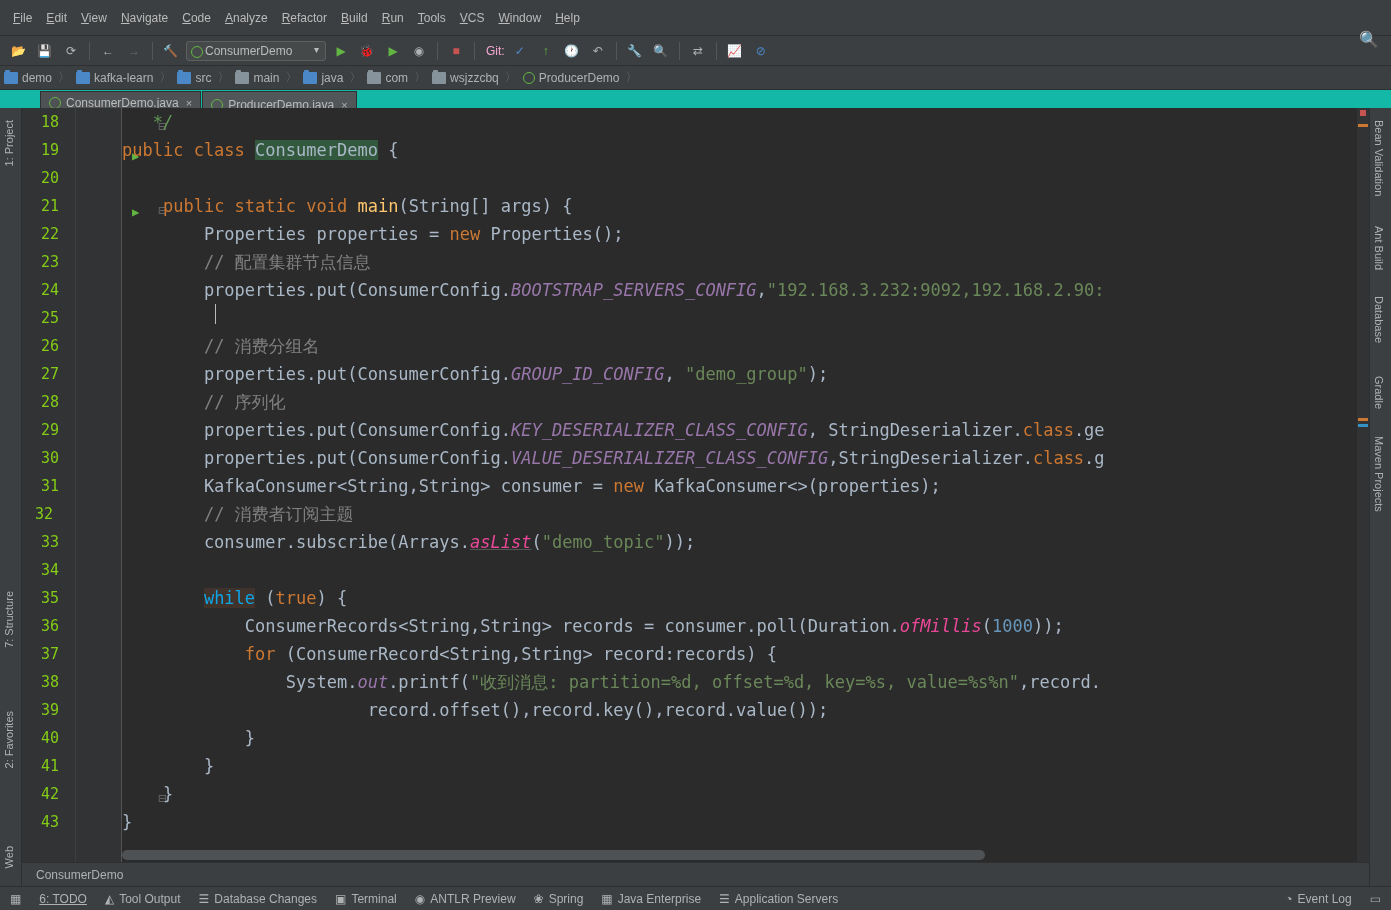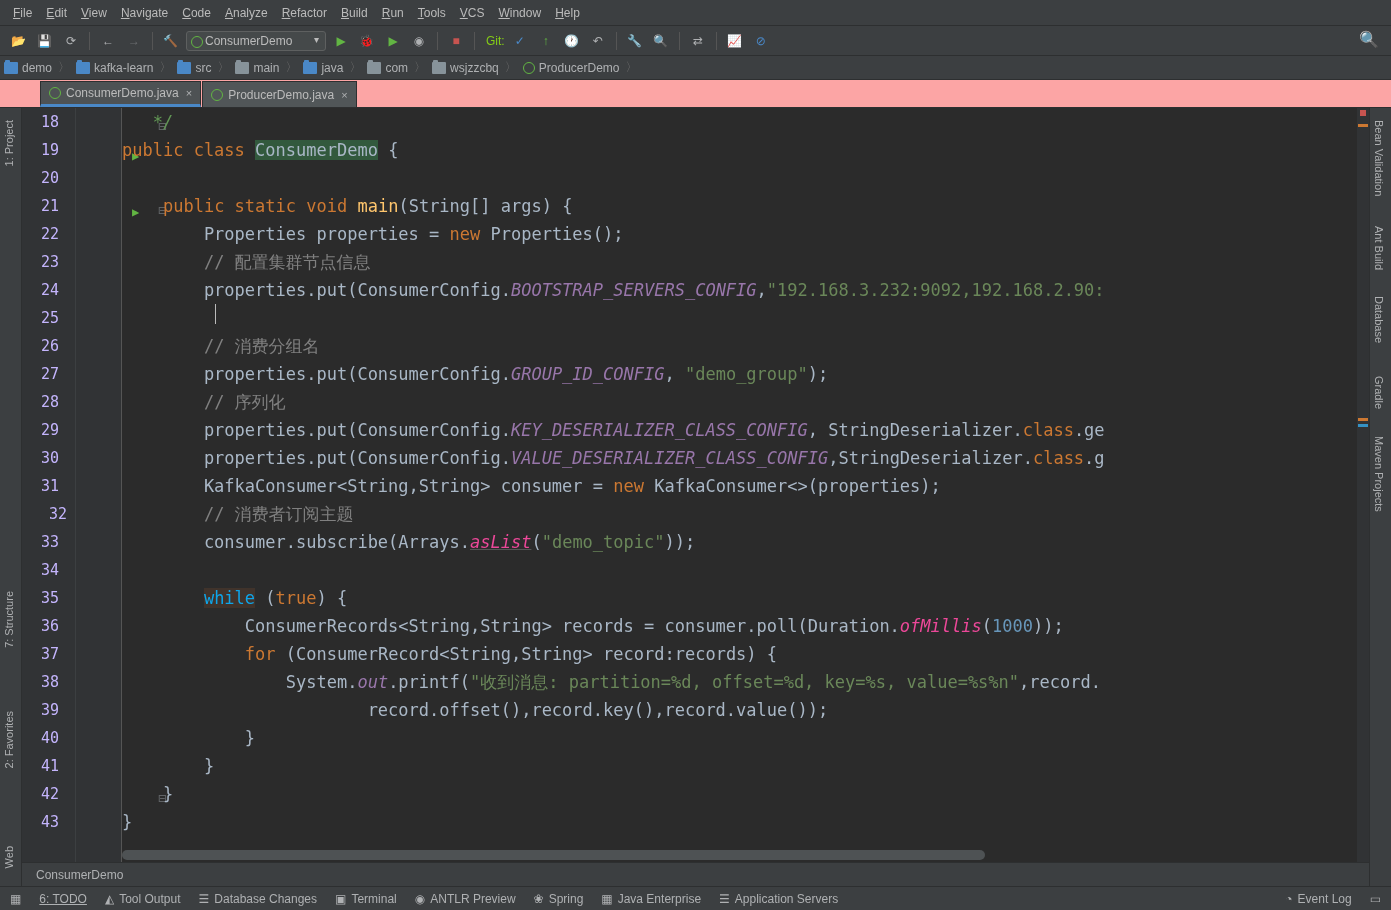--- a/index.html
+++ b/index.html
@@ -1,56 +1,56 @@
 <!DOCTYPE html>
 <html><head>
 <meta charset="utf-8">
 <style>
 * { margin:0; padding:0; box-sizing:border-box; }
 body { width:1391px; height:910px; background:#3C3F41; font-family:"Segoe UI",sans-serif; font-size:12px; color:#BBBBBB; overflow:hidden; position:relative; }
 
 
-.menubar { height:26px; background:#3C3F41; display:flex; align-items:center; padding:0 6px; border-bottom:1px solid #2D2F30; }
+.menubar { height:36px; background:#3C3F41; display:flex; align-items:center; padding:0 6px; border-bottom:1px solid #2D2F30; }
 .menubar span { padding:3px 7px; cursor:default; }
 .menubar span u { text-decoration:underline; }
 
 
 .toolbar { height:30px; background:#3C3F41; display:flex; align-items:center; padding:0 8px; gap:4px; border-bottom:1px solid #2D2F30; }
 .tbtn { width:22px; height:22px; display:flex; align-items:center; justify-content:center; color:#AFB1B3; }
 .tsep { width:1px; height:18px; background:#555; margin:0 3px; }
 .runcfg { background:#45494A; border:1px solid #5E6060; border-radius:3px; padding:2px 8px 2px 18px; font-size:12px; color:#BBB; position:relative; width:140px; }
 .runcfg::before { content:""; position:absolute; left:4px; top:4px; width:10px; height:10px; border:1px solid #62B543; border-radius:50%; }
 .runcfg::after { content:"▾"; position:absolute; right:6px; top:2px; font-size:10px; }
-.gitlbl { color:#84cc16; font-size:12px; margin-left:4px; }
+.gitlbl { color:#f9a8d4; font-size:12px; margin-left:4px; }
 
 
 .breadcrumbs { height:24px; background:#3C3F41; display:flex; align-items:center; padding:0 0; border-bottom:1px solid #2D2F30; }
 .bcitem { display:flex; align-items:center; gap:4px; padding:2px 4px; color:#AFB1B3; font-size:12px; }
 .bcarr { color:#6E6E6E; padding:0 2px; font-size:12px; }
 .fico { width:14px; height:12px; background:#87939A; display:inline-block; border-radius:1px; position:relative; }
 .fico::before { content:""; position:absolute; top:-2px; left:1px; width:5px; height:2px; background:#87939A; border-radius:1px 1px 0 0; }
 .fico.blue { background:#4A88C7; }
 .fico.blue::before { background:#4A88C7; }
 .cico { width:12px; height:12px; border-radius:50%; border:1px solid #62B543; display:inline-block; position:relative; }
 
 
-.tabs { height:28px; background:#fca5a5; display:flex; align-items:flex-end; border-bottom:1px solid #2D2F30; padding-left:40px; }
+.tabs { height:28px; background:#14b8a6; display:flex; align-items:flex-end; border-bottom:1px solid #2D2F30; padding-left:40px; }
 .tab { height:26px; padding:0 8px; display:flex; align-items:center; gap:5px; font-size:12px; background:#515658; border:1px solid #2D2F30; border-bottom:none; margin-right:1px; color:#BBBBBB; }
 .tab.active { background:#4E5254; border-bottom:3px solid #4A88C7; padding-bottom:0; }
 .tab .x { color:#AFB1B3; font-size:11px; margin-left:2px; }
 
 
 .leftbar { position:absolute; left:0; top:108px; bottom:24px; width:22px; background:#3C3F41; border-right:1px solid #2D2F30; }
 .leftbar .lbl { writing-mode:vertical-rl; transform:rotate(180deg); font-size:11px; color:#AFB1B3; padding:8px 3px; display:flex; align-items:center; gap:4px; }
 .rightbar { position:absolute; right:0; top:108px; bottom:24px; width:22px; background:#3C3F41; border-left:1px solid #2D2F30; }
 .rightbar .lbl { writing-mode:vertical-rl; font-size:11px; color:#AFB1B3; padding:8px 3px; }
 
 
 .editor { position:absolute; left:22px; right:22px; top:108px; bottom:48px; background:#2B2B2B; overflow:hidden; font-family:"Consolas","DialogInput",monospace; font-size:17px; line-height:28px; }
-.gutter-numbers { position:absolute; left:0; top:0; bottom:0; width:54px; background:#313335; text-align:right; color:#c4b5fd; padding-right:16px; font-size:15px; border-right:1px solid #3C3F41;}
+.gutter-numbers { position:absolute; left:0; top:0; bottom:0; width:54px; background:#313335; text-align:right; color:#84cc16; padding-right:16px; font-size:15px; border-right:1px solid #3C3F41;}
 .gutter-fold { position:absolute; left:54px; top:0; bottom:0; width:46px; background:#313335; border-right:1px solid #555;}
 .runmark { position:absolute; left:56px; color:#62B543; font-size:12px; }
 .foldmark { position:absolute; left:82px; color:#606366; font-size:14px; }
 .code { position:absolute; left:100px; right:12px; top:0; white-space:pre; color:#A9B7C6; }
 .errstripe { position:absolute; right:0; top:0; bottom:0; width:12px; background:#313335; }
 .errstripe .m { position:absolute; width:10px; left:1px; height:3px; }
 
 
 .kw { color:#CC7832; }
 .kw-hl { color:#0ea5e9; background:#40332B; }
@@ -212,21 +212,21 @@
       <div style="position: absolute; right: 16px; top: 112px;">22</div>
       <div style="position: absolute; right: 16px; top: 140px;">23</div>
       <div style="position: absolute; right: 16px; top: 168px;">24</div>
       <div style="position: absolute; right: 16px; top: 196px;">25</div>
       <div style="position: absolute; right: 16px; top: 224px;">26</div>
       <div style="position: absolute; right: 16px; top: 252px; margin-left: 16px;">27</div>
       <div style="position: absolute; right: 16px; top: 280px;">28</div>
       <div style="position: absolute; right: 16px; top: 308px;">29</div>
       <div style="position: absolute; right: 16px; top: 336px;">30</div>
       <div style="position: absolute; right: 16px; top: 364px;">31</div>
-      <div style="position: absolute; right: 8px; top: 392px;">32</div>
+      <div style="position: absolute; right: 22px; top: 392px;">32</div>
       <div style="position: absolute; right: 16px; top: 420px;">33</div>
       <div style="position: absolute; right: 16px; top: 448px;">34</div>
       <div style="position: absolute; right: 16px; top: 476px;">35</div>
       <div style="position: absolute; right: 16px; top: 504px;">36</div>
       <div style="position: absolute; right: 16px; top: 532px;">37</div>
       <div style="position: absolute; right: 16px; top: 560px;">38</div>
       <div style="position: absolute; right: 16px; top: 588px;">39</div>
       <div style="position: absolute; right: 16px; top: 616px;">40</div>
       <div style="position: absolute; right: 16px; top: 644px;">41</div>
       <div style="position: absolute; right: 16px; top: 672px;">42</div>

